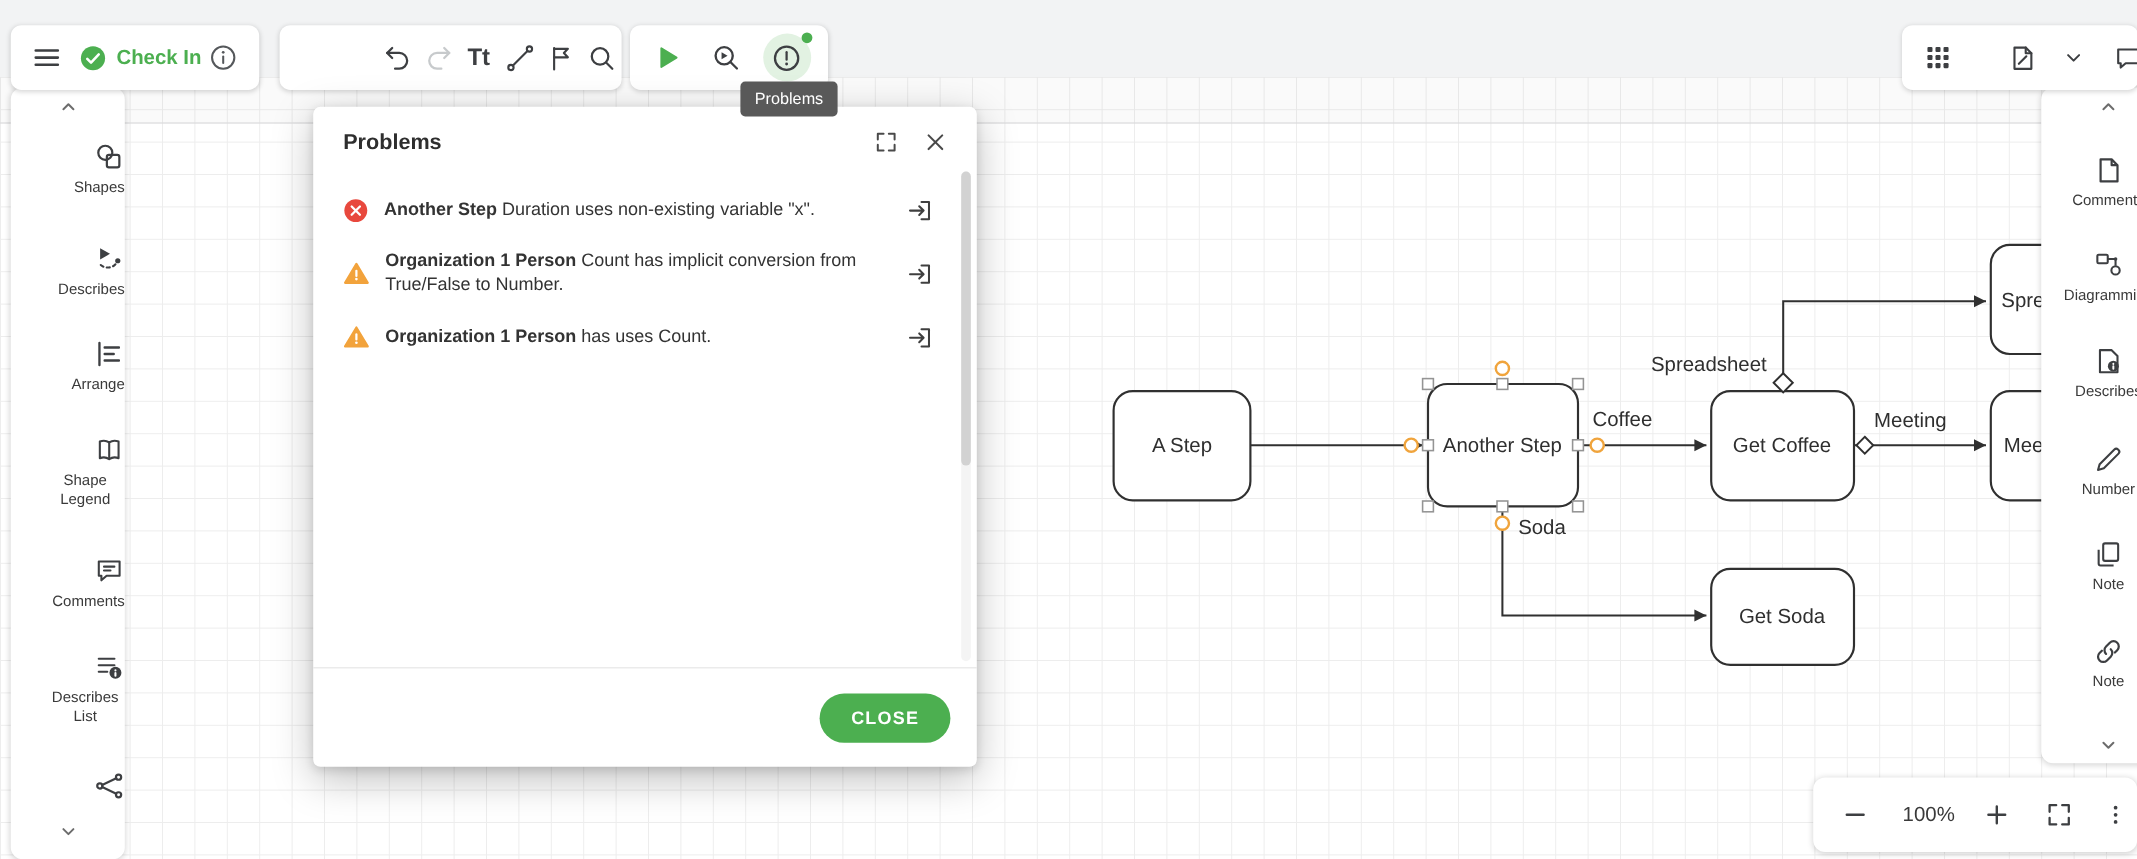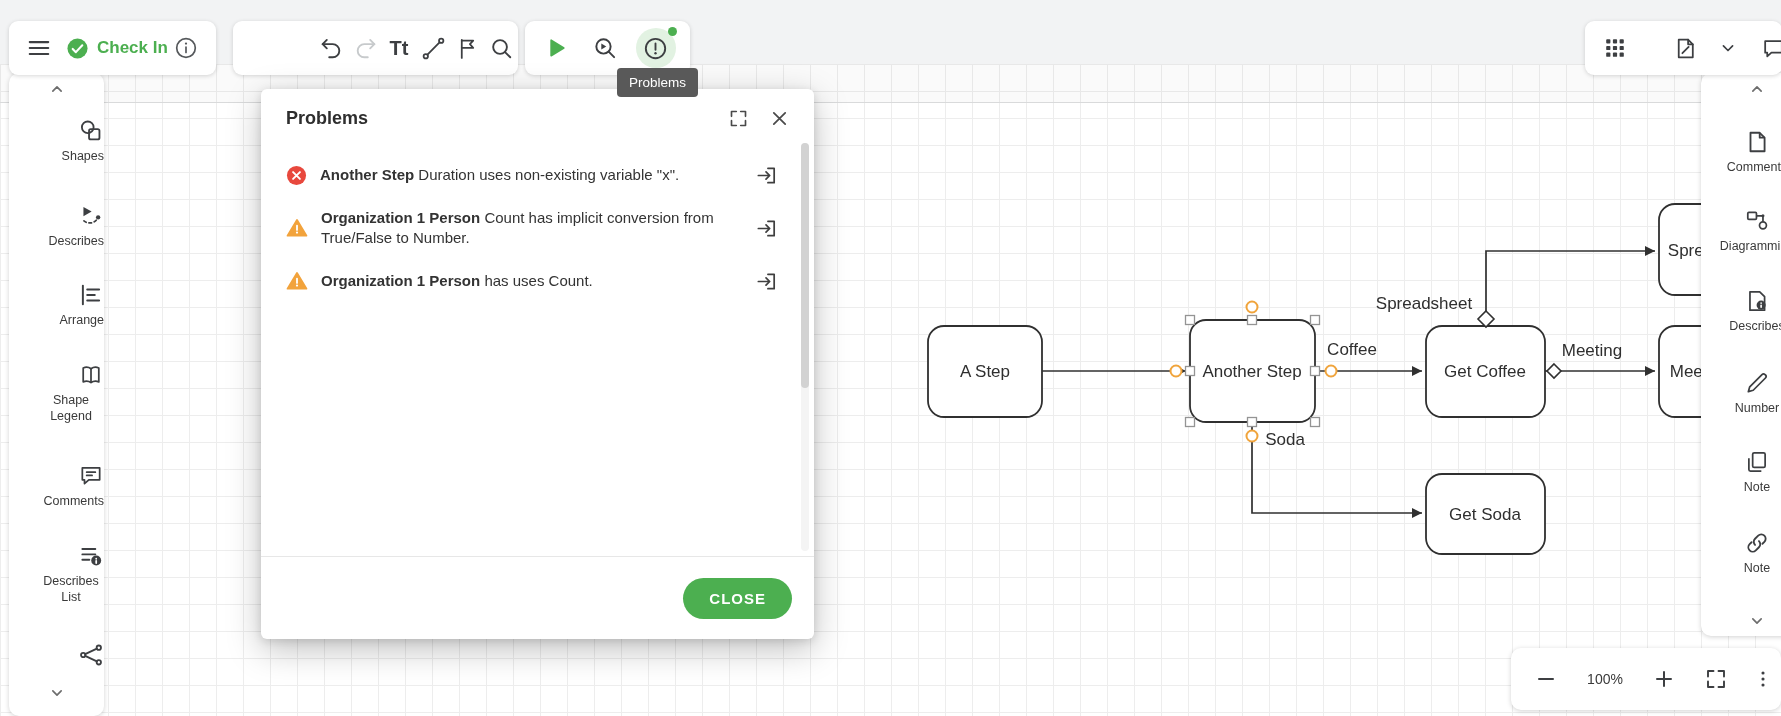--- a/index.html
+++ b/index.html
@@ -51,21 +51,21 @@
                border-radius:10px 0 0 10px;box-shadow:0 1px 5px rgba(0,0,0,.18);z-index:5;}
   .rp-item{position:absolute;left:0;width:112px;display:flex;flex-direction:column;
            align-items:center;gap:5px;cursor:pointer;}
   .rp-caret{position:absolute;left:0;width:112px;display:flex;justify-content:center;cursor:pointer;}
   .rp-item .plabel{max-width:none;white-space:nowrap;}
 
   
   .zoom-bar{position:absolute;left:1511px;top:648px;width:270px;height:62px;background:#fff;
             border-radius:10px;box-shadow:0 1px 5px rgba(0,0,0,.18);display:flex;align-items:center;
             padding-left:18px;box-sizing:border-box;gap:18px;z-index:5;}
-  .zoom-level{font-size:14px;color:#3a3a3a;width:48px;text-align:center;}
+  .zoom-level{font-size:17px;color:#3a3a3a;width:48px;text-align:right;}
   .zoom-bar .kebab{width:24px;}
 
   
   .dialog{position:absolute;left:261px;top:89px;width:553px;height:550px;background:#fff;
           border-radius:6px;box-shadow:0 10px 34px rgba(0,0,0,.25),0 2px 8px rgba(0,0,0,.12);
           z-index:10;display:flex;flex-direction:column;}
   .dlg-header{display:flex;align-items:center;padding:19px 24px 9px 25px;flex:none;}
   .dlg-title{font-size:18px;font-weight:bold;color:#2e2e2e;flex:1;}
   .dlg-hicons{display:flex;gap:20px;}
   .dlg-tabs{position:relative;height:52px;border-bottom:1px solid #e7e7e7;display:flex;

